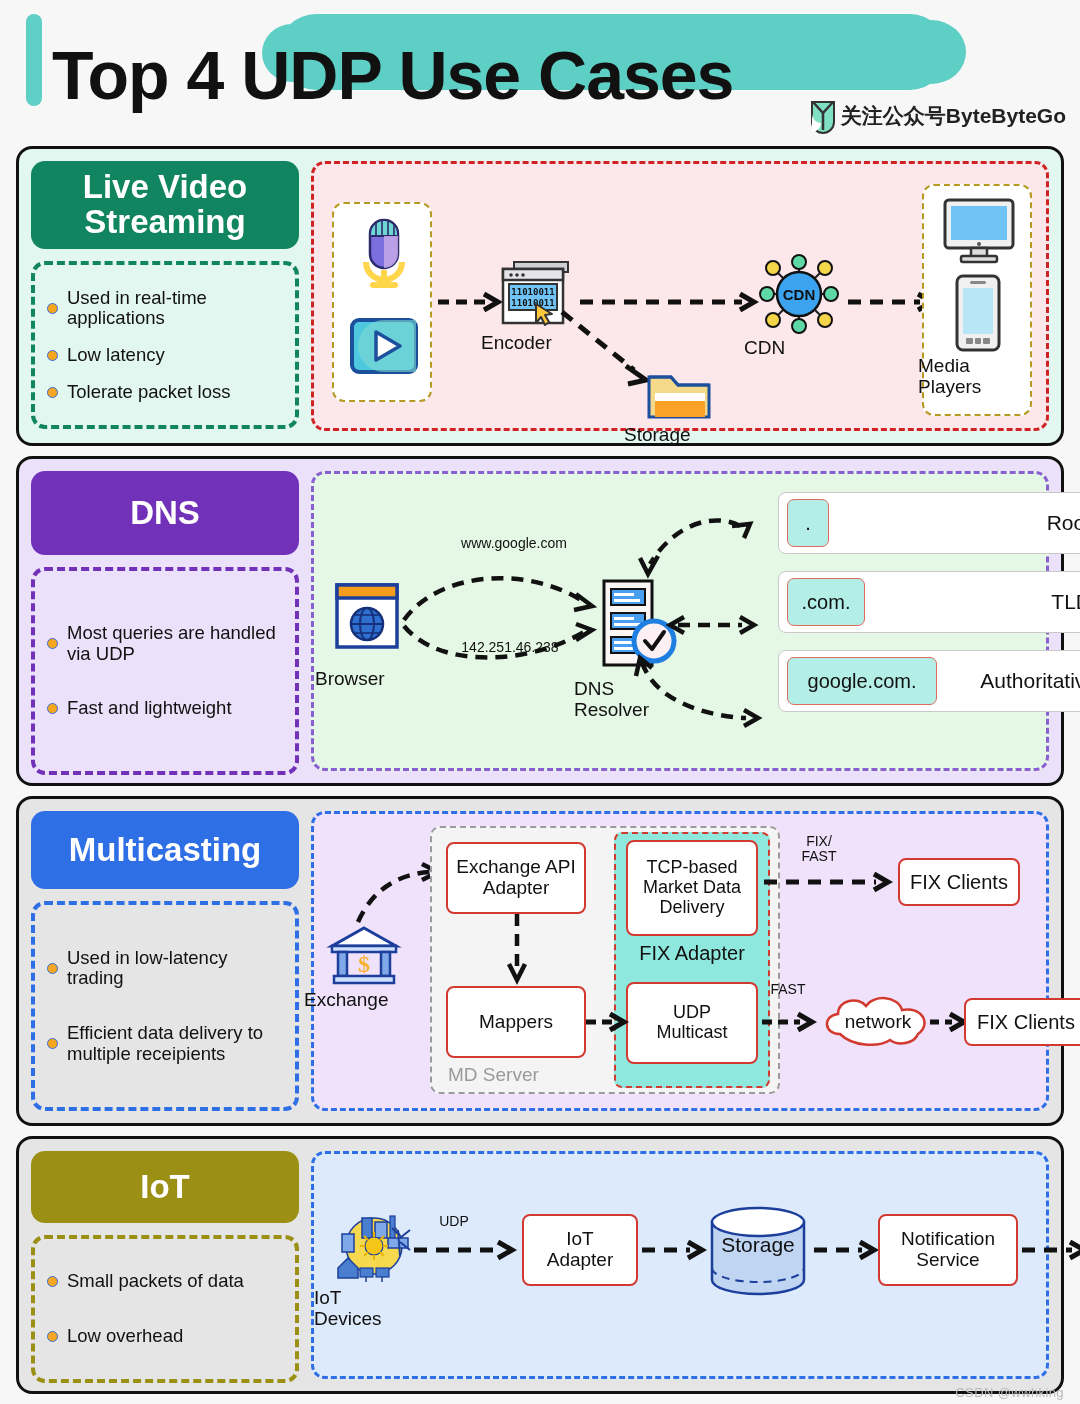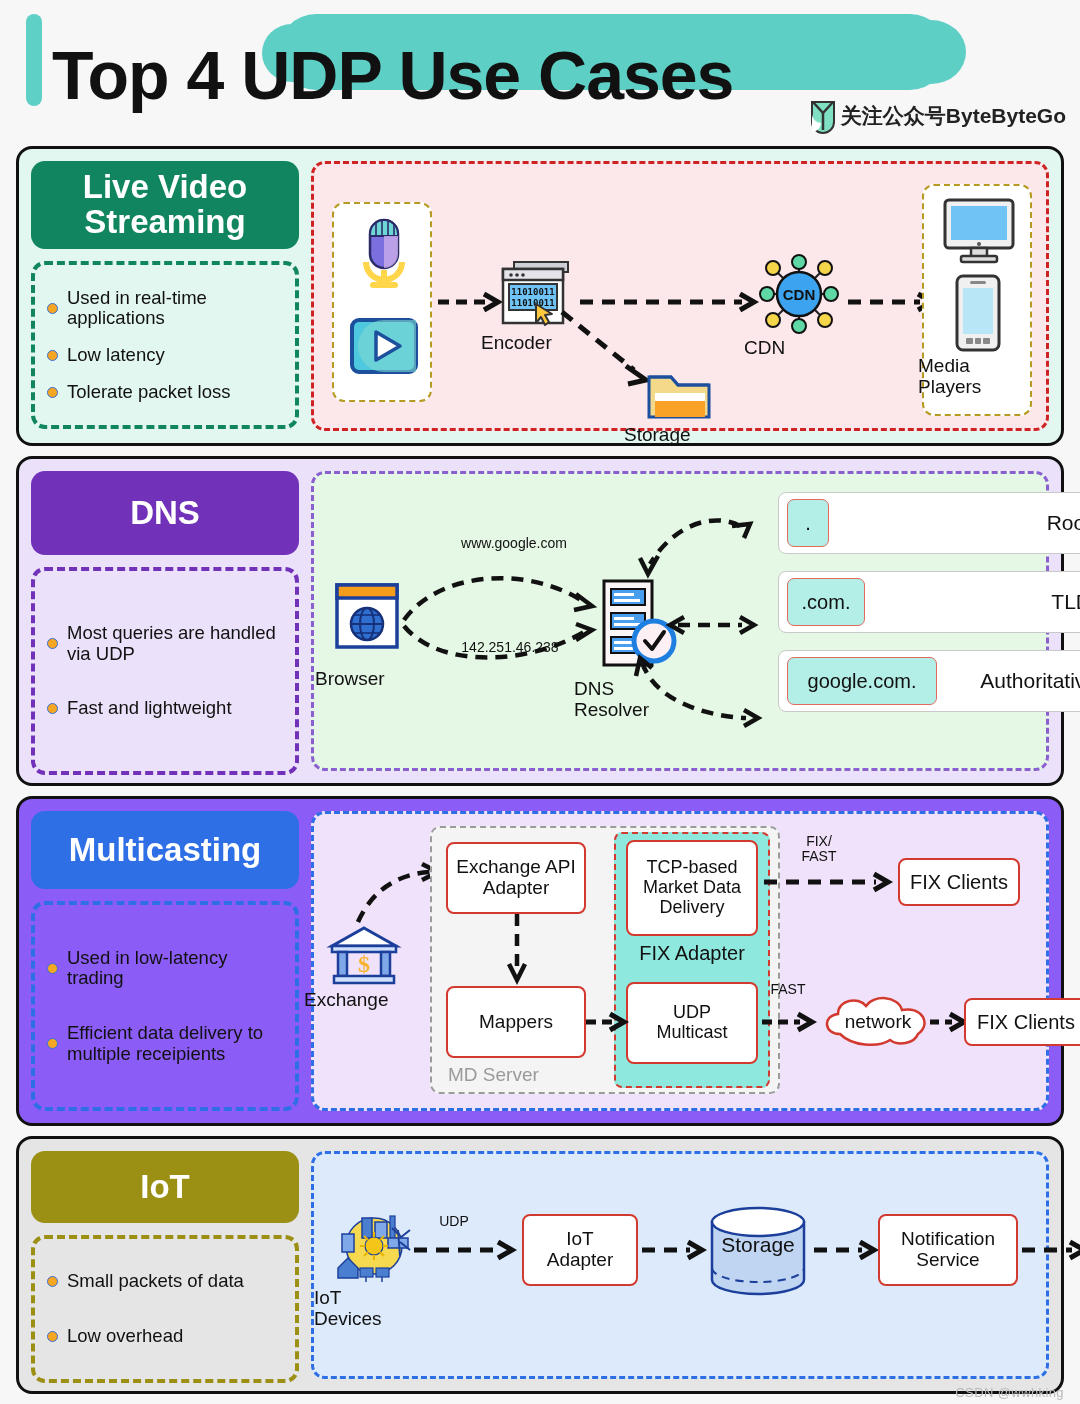--- a/index.html
+++ b/index.html
@@ -44,21 +44,21 @@
   .brand-text { font-size: 21px; font-weight: bold; color: #222; letter-spacing: 0px; }
 
   
   .section {
     position: absolute; left: 16px; width: 1048px;
     border: 3px solid #111; border-radius: 16px;
     display: flex; padding: 12px;
   }
   .sec1 { top: 146px; height: 300px; background: #e2f7ef; }
   .sec2 { top: 456px; height: 330px; background: #ece1fa; }
-  .sec3 { top: 796px; height: 330px; background: #8b5cf6; }
+  .sec3 { top: 796px; height: 330px; background: #e5e5e5; }
   .sec4 { top: 1136px; height: 258px; background: #e5e5e5; }
 
   .left-col { width: 268px; flex: 0 0 268px; }
   .badge {
     border-radius: 14px; color: #fff; font-weight: bold;
     display: flex; align-items: center; justify-content: center;
     text-align: center; line-height: 1.05;
   }
   .badge1 { background: #11855f; height: 88px; font-size: 33px; }
   .badge2 { background: #7131b8; height: 84px; font-size: 33px; }

